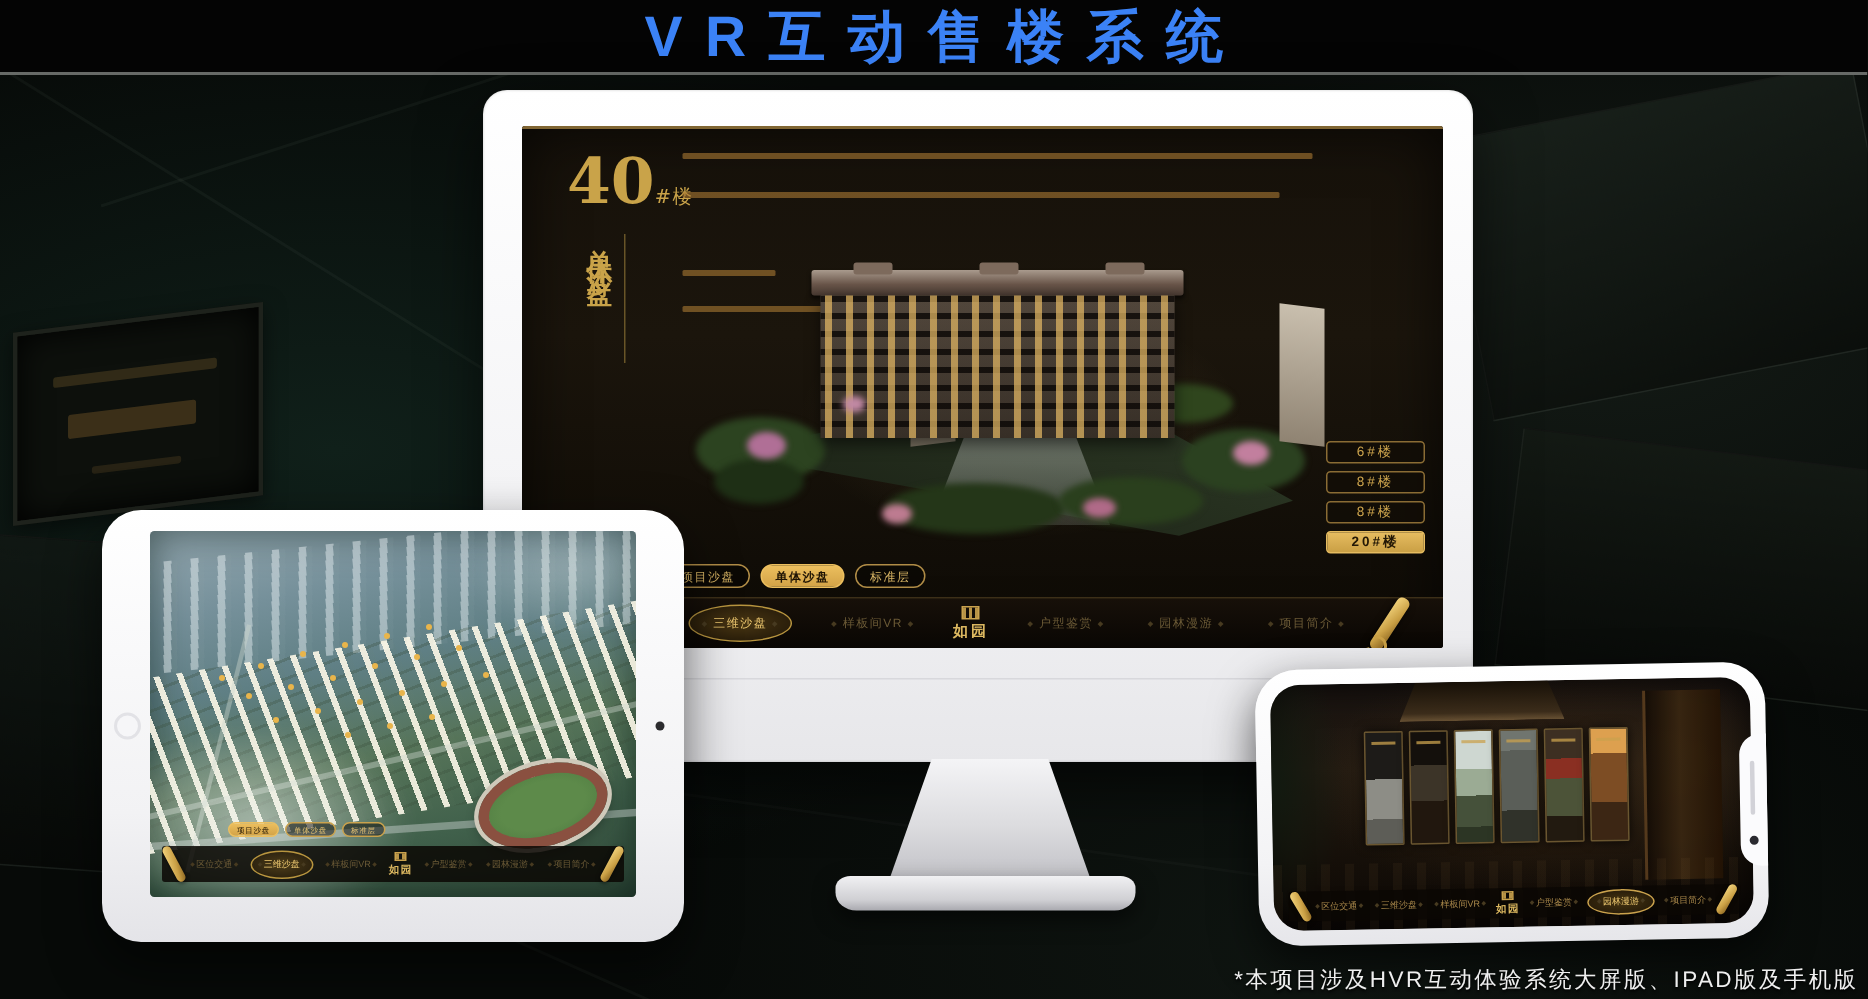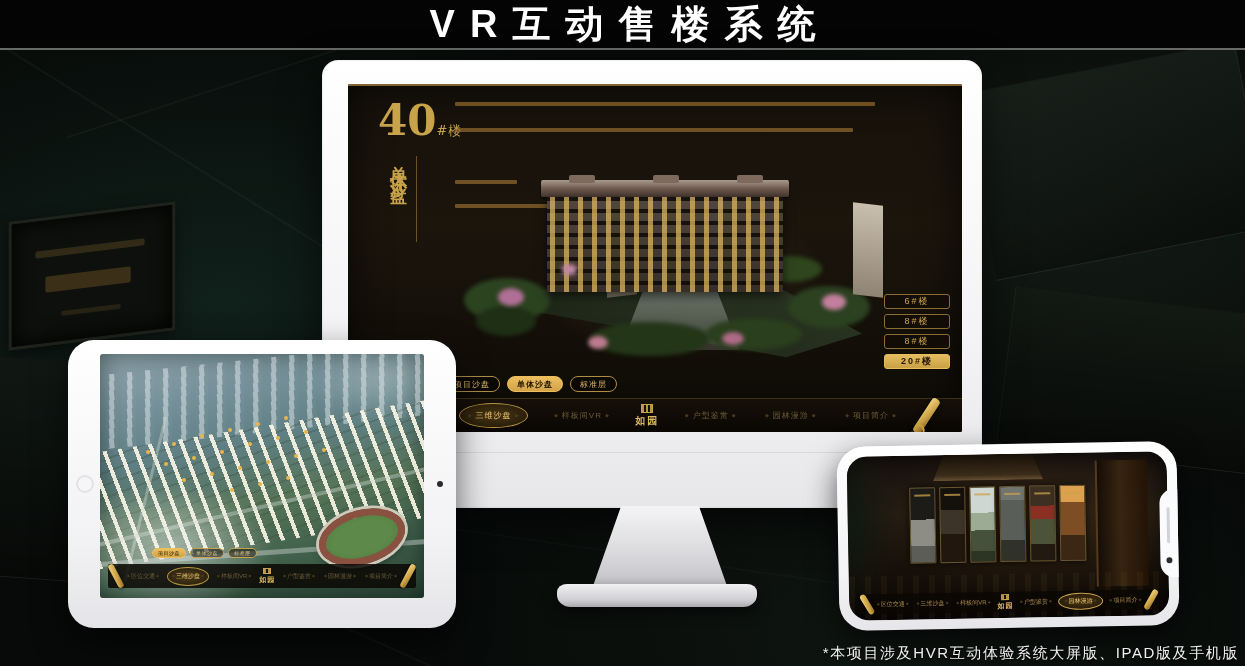--- a/index.html
+++ b/index.html
@@ -36,21 +36,21 @@
     background:linear-gradient(180deg, rgba(20,26,20,.8), rgba(8,10,8,.9));}
   .bg-tile.t3{left:-30px; top:360px; width:160px; height:220px; transform:rotate(4deg);
     background:linear-gradient(180deg, rgba(18,24,20,.7), rgba(7,9,7,.8));}
   
   .title-strip{
     position:absolute; left:0; top:0; width:100%; height:50px;
     background:#040404; border-bottom:2px solid rgba(185,192,186,.55);
     display:flex; align-items:center; justify-content:center;
   }
   .title-strip h1{
-    color:#ffffff; font-size:38px; font-weight:bold; letter-spacing:15px;
+    color:#3b82f6; font-size:38px; font-weight:bold; letter-spacing:15px;
     padding-left:15px; white-space:nowrap;
   }
   
   .footnote{
     position:absolute; right:6px; bottom:3px; color:#efefef;
     font-size:15px; letter-spacing:1.6px; white-space:nowrap;
     text-shadow:0 1px 2px #000;
   }
   
   .monitor-frame{

